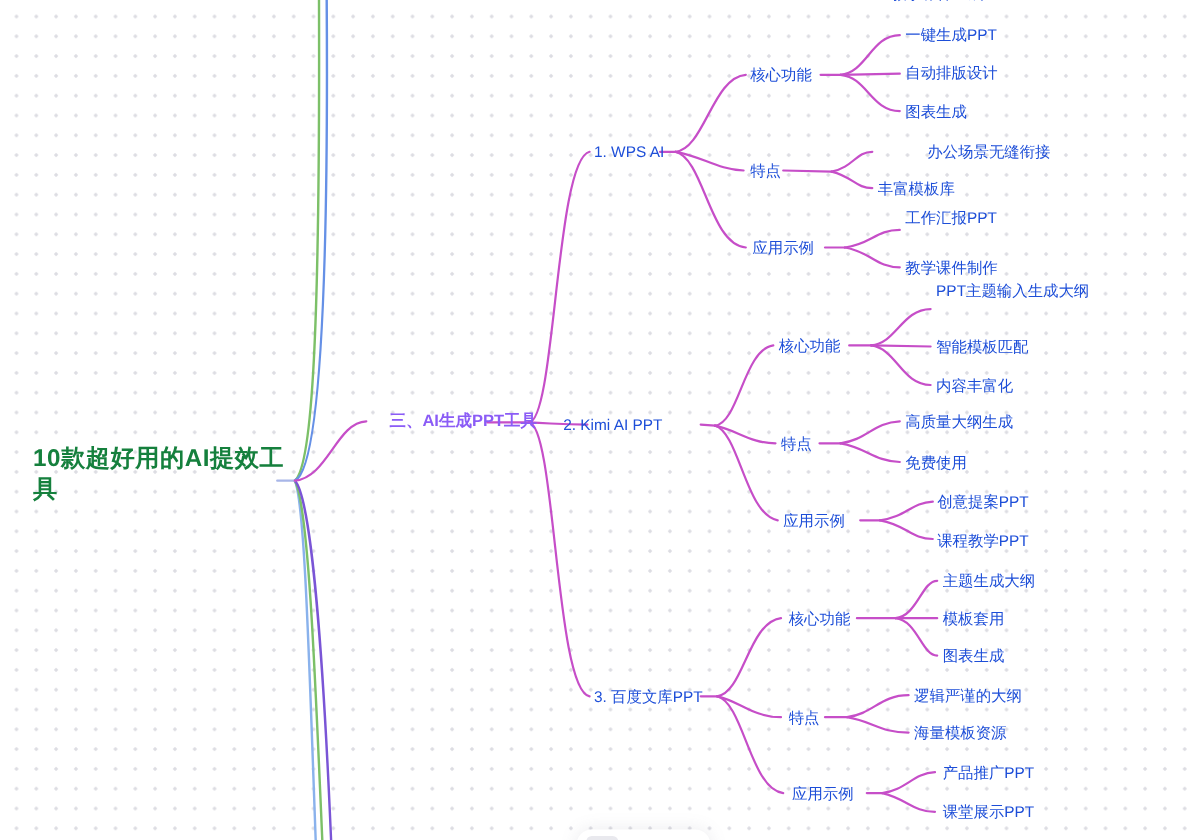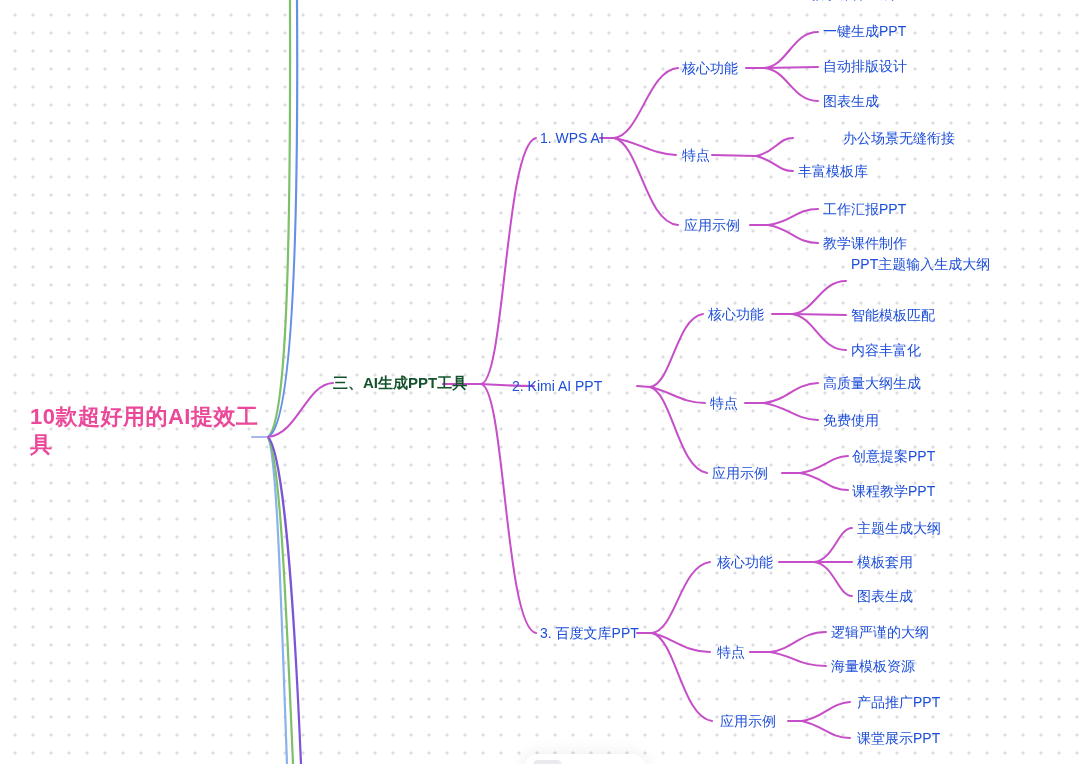--- a/index.html
+++ b/index.html
@@ -20,24 +20,24 @@
   .edge.lblue{stroke:#8ab2ec;stroke-width:2.2;}
   .edge.purple{stroke:#7a55d6;stroke-width:2.2;}
   .edge.rootc{stroke:#a8b6e8;stroke-width:2;}
   .node{
     position:absolute;transform:translateY(-50%);
     font-size:14px;color:#1d4ed8;white-space:nowrap;line-height:18px;
     cursor:default;
   }
   .node.root{
     transform:none;white-space:normal;width:242px;
-    font-size:22px;font-weight:700;color:#ec4899;line-height:28px;
+    font-size:22px;font-weight:700;color:#15803d;line-height:28px;
     letter-spacing:.5px;
   }
-  .node.branch1{font-size:15px;font-weight:700;color:#14532d;}
+  .node.branch1{font-size:15px;font-weight:700;color:#8b5cf6;margin-left:21px;}
   .node.clipped{transform:none;line-height:19px;}
   .toolbar{
     position:absolute;left:524px;top:754px;width:122px;height:42px;
     background:#fff;border-radius:14px;
     box-shadow:0 0 16px rgba(110,110,135,.14);
   }
   .toolbar .pill{
     position:absolute;left:9px;top:6px;width:29px;height:10px;
     border-radius:5px;background:#e9e9ee;
   }
@@ -116,21 +116,21 @@
 
   <div class="node" style="left:540px;top:138px">1. WPS AI</div>
   <div class="node" style="left:682px;top:68px">核心功能</div>
   <div class="node" style="left:823px;top:31px">一键生成PPT</div>
   <div class="node" style="left:823px;top:66px">自动排版设计</div>
   <div class="node" style="left:823px;top:101px">图表生成</div>
   <div class="node" style="left:682px;top:155px">特点</div>
   <div class="node" style="left:843px;top:138px">办公场景无缝衔接</div>
   <div class="node" style="left:798px;top:171px">丰富模板库</div>
   <div class="node" style="left:684px;top:225px">应用示例</div>
-  <div class="node" style="left:823px;top:209px">工作汇报PPT</div>
+  <div class="node" style="left:823px;top:198px">工作汇报PPT</div>
   <div class="node" style="left:823px;top:243px">教学课件制作</div>
 
   <div class="node" style="left:512px;top:386px">2. Kimi AI PPT</div>
   <div class="node" style="left:708px;top:314px">核心功能</div>
   <div class="node" style="left:851px;top:264px">PPT主题输入生成大纲</div>
   <div class="node" style="left:851px;top:315px">智能模板匹配</div>
   <div class="node" style="left:851px;top:350px">内容丰富化</div>
   <div class="node" style="left:710px;top:403px">特点</div>
   <div class="node" style="left:823px;top:383px">高质量大纲生成</div>
   <div class="node" style="left:823px;top:420px">免费使用</div>

